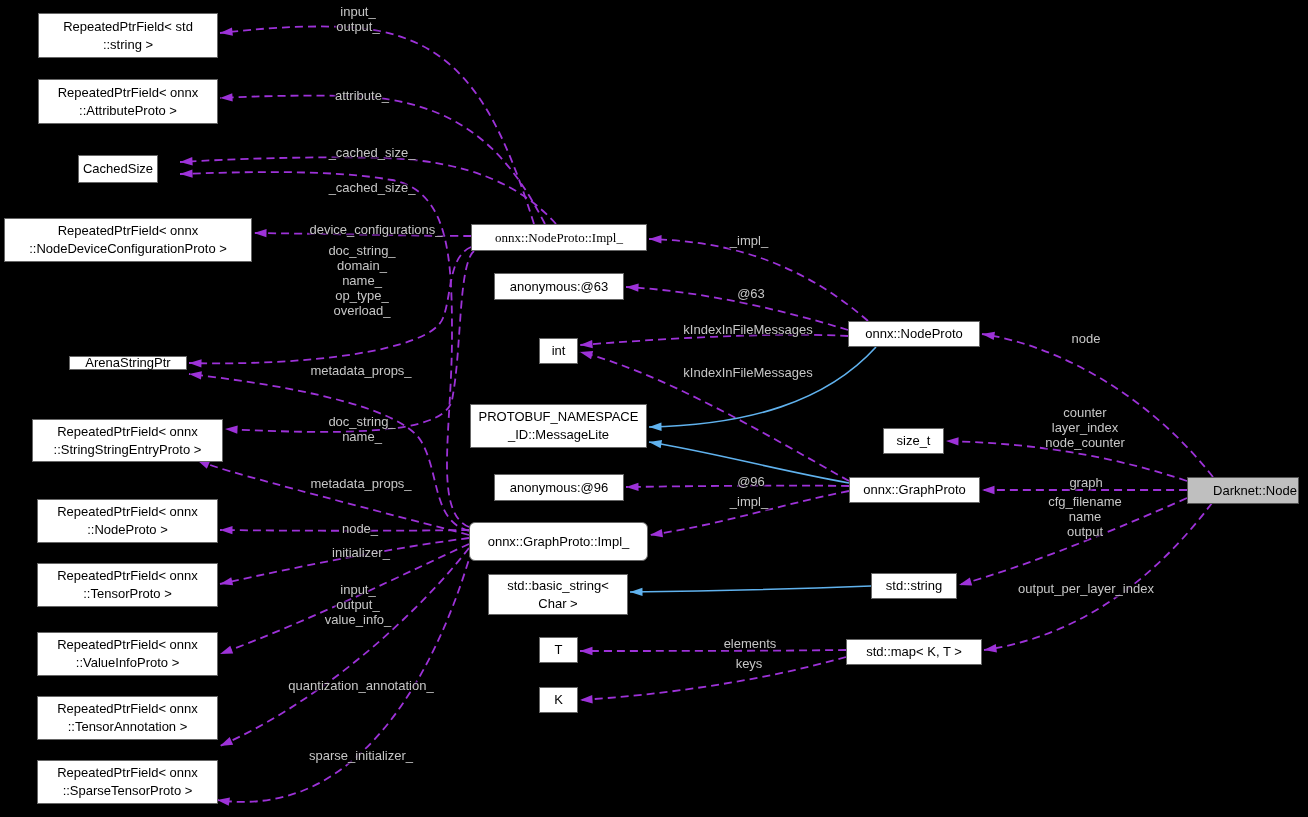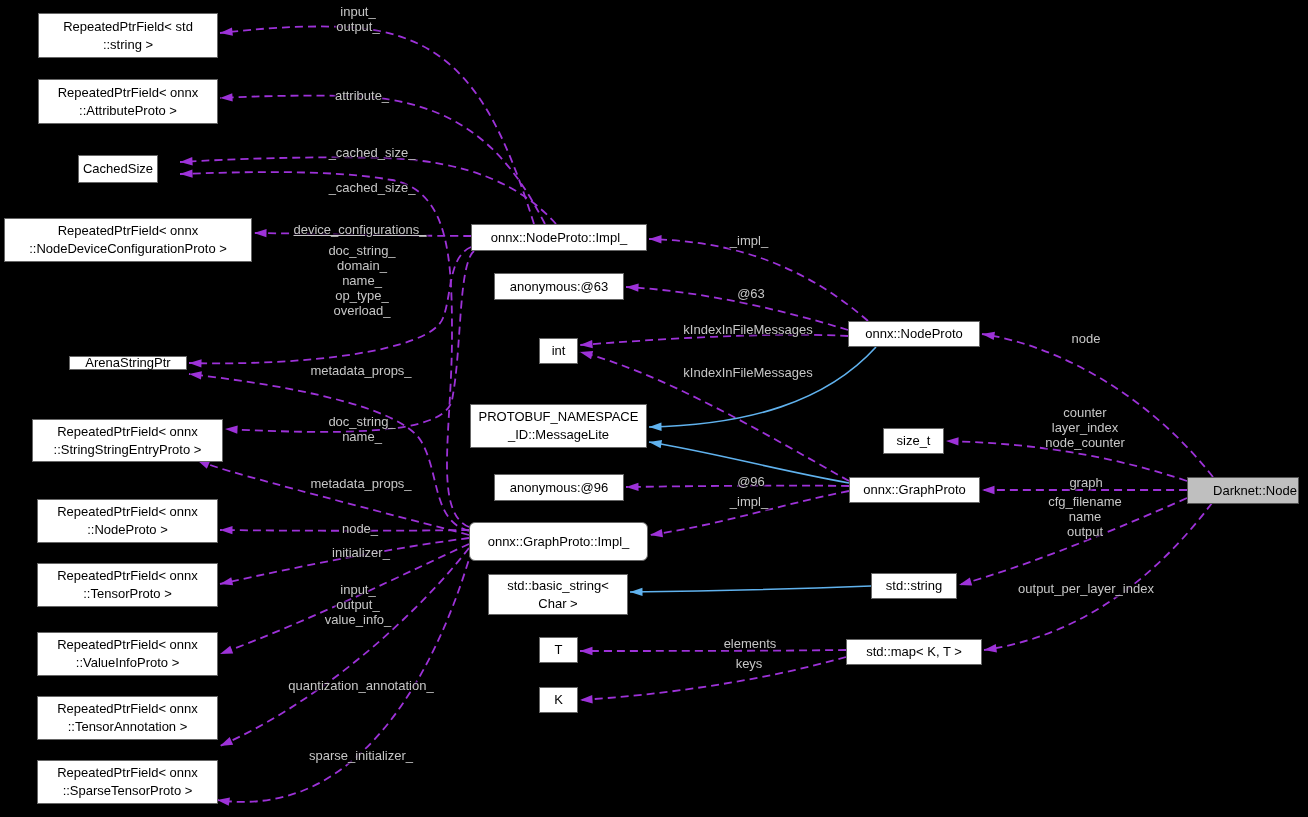--- a/index.html
+++ b/index.html
@@ -126,21 +126,21 @@
       <span>::ValueInfoProto &gt;</span>
     </div>
     <div class="class-box" style="left: 37px; top: 696px; width: 181px; height: 44px;">
       <span>RepeatedPtrField&lt; onnx</span>
       <span>::TensorAnnotation &gt;</span>
     </div>
     <div class="class-box" style="left: 37px; top: 760px; width: 181px; height: 44px;">
       <span>RepeatedPtrField&lt; onnx</span>
       <span>::SparseTensorProto &gt;</span>
     </div>
-    <div class="class-box" style="left: 471px; top: 224px; width: 176px; height: 27px;">
+    <div class="class-box" style="left: 471px; top: 224px; width: 176px; height: 27px; font-family: Liberation Serif, serif;">
       <span>onnx::NodeProto::Impl_</span>
     </div>
     <div class="class-box" style="left: 494px; top: 273px; width: 130px; height: 27px;">
       <span>anonymous:@63</span>
     </div>
     <div class="class-box" style="left: 539px; top: 338px; width: 39px; height: 26px;">
       <span>int</span>
     </div>
     <div class="class-box" style="left: 470px; top: 404px; width: 177px; height: 44px;">
       <span>PROTOBUF_NAMESPACE</span>
@@ -186,21 +186,21 @@
     </div>
     <div class="edge-label" style="left: 362px; top: 88px;">
       <div>attribute_</div>
     </div>
     <div class="edge-label" style="left: 372px; top: 145px;">
       <div>_cached_size_</div>
     </div>
     <div class="edge-label" style="left: 372px; top: 180px;">
       <div>_cached_size_</div>
     </div>
-    <div class="edge-label" style="left: 360px; top: 222px; text-decoration: underline;">
+    <div class="edge-label" style="left: 376px; top: 222px;">
       <div>device_configurations_</div>
     </div>
     <div class="edge-label" style="left: 362px; top: 243px;">
       <div>doc_string_</div>
       <div>domain_</div>
       <div>name_</div>
       <div>op_type_</div>
       <div>overload_</div>
     </div>
     <div class="edge-label" style="left: 361px; top: 363px;">

